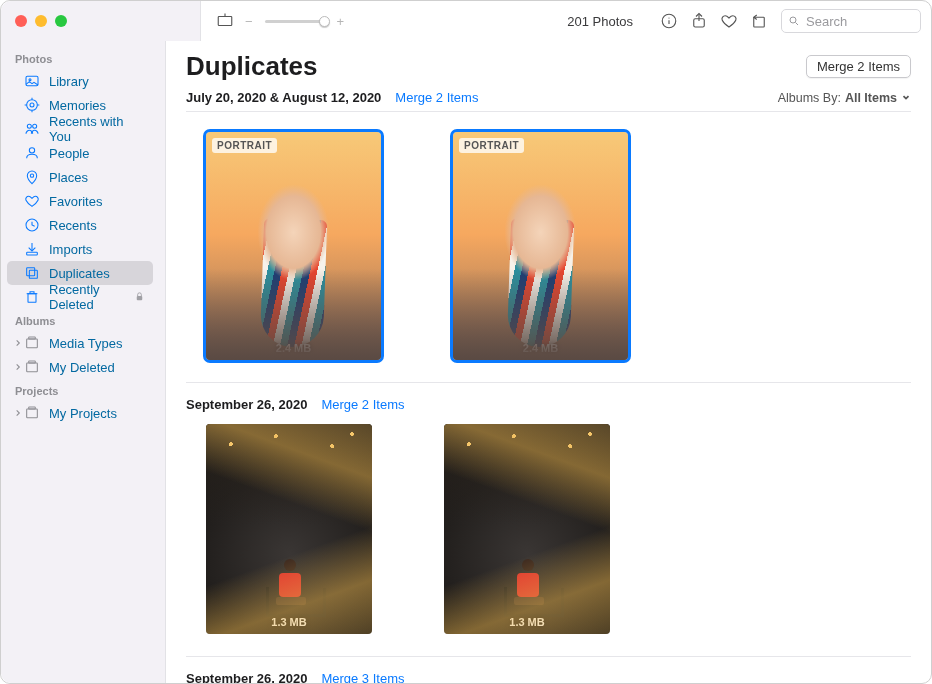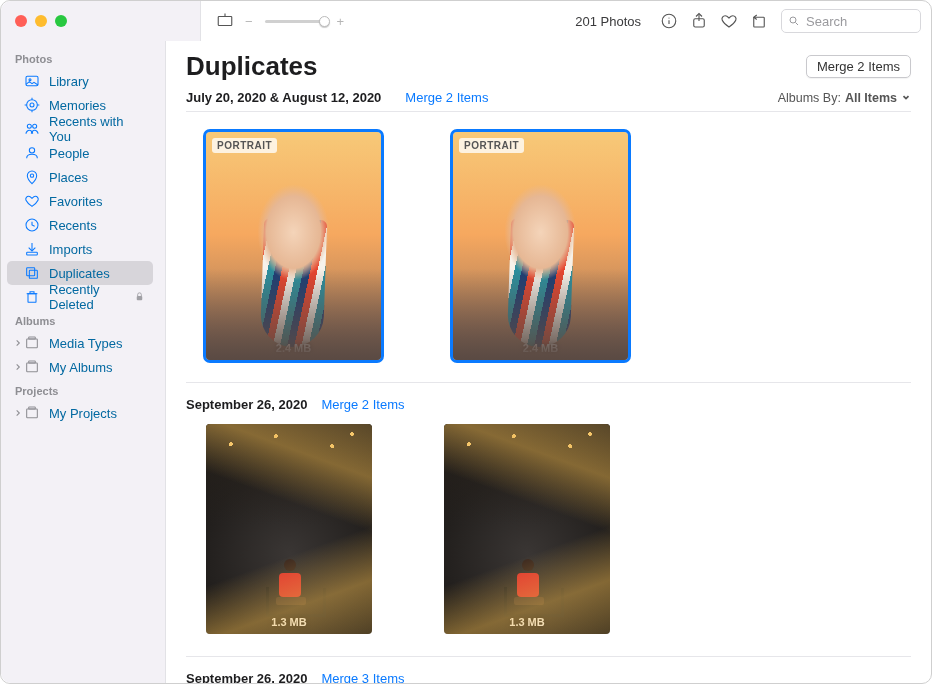--- a/index.html
+++ b/index.html
@@ -11,21 +11,21 @@
   .chrome-left { width: 200px; display: flex; align-items: center; padding-left: 14px; gap: 8px; background: #f3f1f6; height: 100%; border-top-left-radius: 10px; border-right: 1px solid #e2e2e6; }
   .traffic { display: flex; gap: 8px; }
   .traffic span { width: 12px; height: 12px; border-radius: 50%; display: inline-block; }
   .tl-close { background: #ff5f57; }
   .tl-min   { background: #febc2e; }
   .tl-max   { background: #28c840; }
   .chrome-right { flex: 1; height: 100%; display: flex; align-items: center; padding: 0 10px; }
   .toolbar-left { display: flex; align-items: center; gap: 6px; }
   .toolbar-spacer { flex: 1; }
   .toolbar-right { display: flex; align-items: center; gap: 2px; color: #555; }
-  .photo-count { color: #3a3a3c; font-size: 13px; margin-right: 12px; }
+  .photo-count { color: #3a3a3c; font-size: 13px; margin-right: 20px; }
   .ticon { width: 28px; height: 24px; display:flex; align-items:center; justify-content:center; color:#555; }
   .ticon svg { width: 18px; height: 18px; stroke: currentColor; fill: none; stroke-width: 1.5; }
   .zoom-track { width: 60px; height: 3px; background: #d0d0d0; border-radius: 2px; position: relative; margin: 0 6px; }
   .zoom-knob { position: absolute; right: -5px; top: -4px; width: 11px; height: 11px; border-radius: 50%; background: #fff; border: 1px solid #bbb; box-shadow: 0 1px 1px rgba(0,0,0,.2); }
   .zoom-sign { color:#b5b5b5; font-size: 13px; }
   .search-field { display:flex; align-items:center; gap:6px; width: 140px; height: 24px; border: 1px solid #d8d8dc; border-radius: 5px; padding: 0 6px; background:#fff; color:#9a9a9e; margin-left: 6px;}
   .search-field .mag { width:14px; height:14px; }
   .search-field input { border:none; outline:none; width:100%; font-size:13px; color:#333; background:transparent; }
   .search-field input::placeholder { color:#9a9a9e; }
 
@@ -43,21 +43,21 @@
   .sb-item .lock svg{ width:11px;height:11px; }
   .blue svg { stroke:#0a7aff; fill:none; stroke-width:1.6; }
   .gray svg { stroke:#8e8e93; fill:none; stroke-width:1.6; }
 
   
   .content { flex:1; overflow-y: auto; padding: 10px 20px 20px 20px; }
   .page-header { display:flex; align-items:center; justify-content:space-between; margin-bottom: 2px; }
   .page-title { font-size: 26px; font-weight: 700; }
   .merge-btn { font-size: 13px; background:#fff; border:1px solid #c9c9cd; border-radius:5px; padding: 3px 10px; color:#333; box-shadow: 0 1px 1px rgba(0,0,0,.05); }
   .subheader { display:flex; align-items:center; justify-content:space-between; font-size:13px; padding: 6px 0; border-bottom: 1px solid #e6e6ea; }
-  .sub-left { display:flex; gap:24px; align-items:center; }
+  .sub-left { display:flex; gap:14px; align-items:center; }
   .group-date { font-weight:700; }
   .link { color:#0a7aff; }
   .filter { display:flex; align-items:center; gap:4px; color:#555; font-size: 12.5px; }
   .filter .chev { color:#777; }
   .filter .chev svg{width:10px;height:10px;stroke:#555;fill:none;stroke-width:2;}
 
   .group { padding-top: 8px; }
   .group-head { display:flex; align-items:baseline; gap:14px; font-size:13px; font-weight:700; padding-top: 14px; border-top: 1px solid #e6e6ea; }
   .group:first-of-type .group-head { border-top:none; padding-top:0; }
   .group-head .link { font-weight:400; }
@@ -302,21 +302,21 @@
           <svg viewBox="0 0 12 12" width="8" height="8">
             <polyline points="4 2 8 6 4 10"></polyline>
           </svg>
         </span>
       <span class="sbicon gray">
           <svg viewBox="0 0 24 24">
             <rect x="4" y="6" width="16" height="13" rx="1"></rect>
             <rect x="7" y="3" width="10" height="3" rx="1"></rect>
           </svg>
         </span>
-      <span class="label">My Albums</span>
+      <span class="label">My Deleted</span>
     </div>
 
     <div class="section-label">Projects</div>
     <div class="sb-item">
       <span class="disclose gray">
           <svg viewBox="0 0 12 12" width="8" height="8">
             <polyline points="4 2 8 6 4 10"></polyline>
           </svg>
         </span>
       <span class="sbicon gray">

